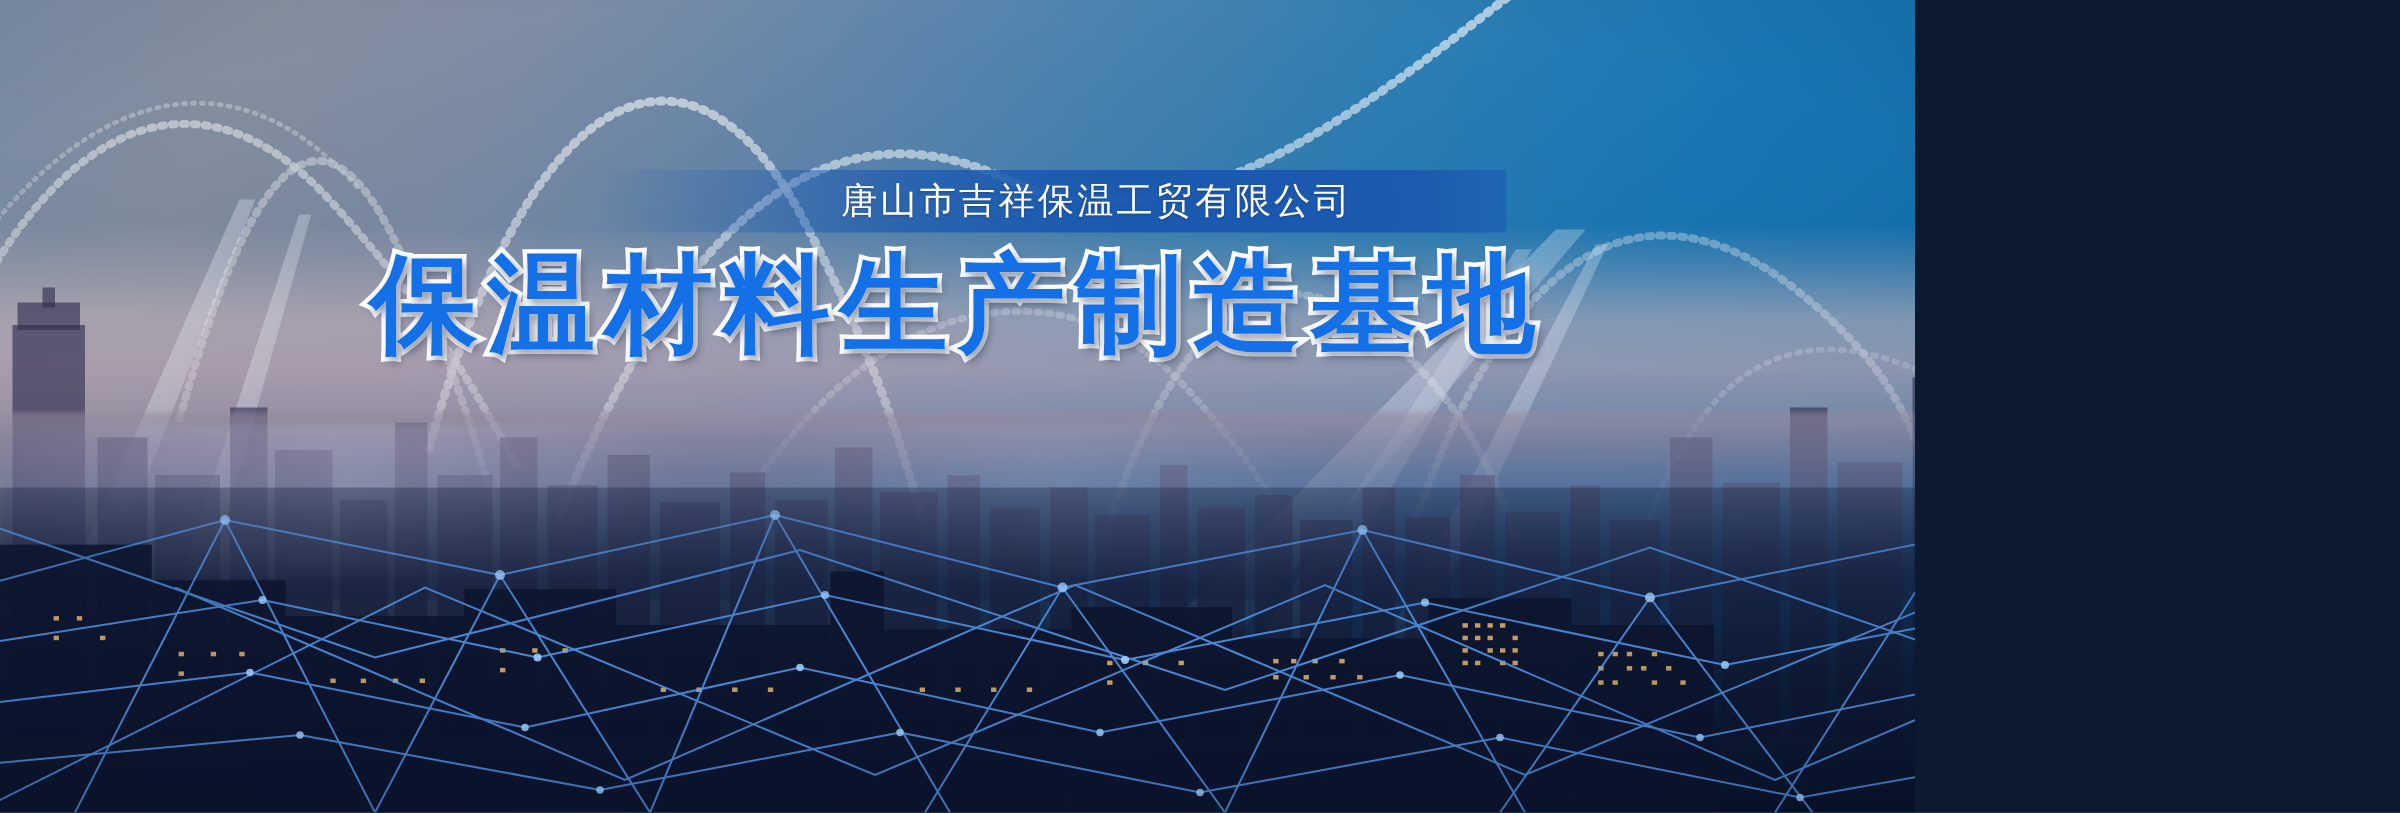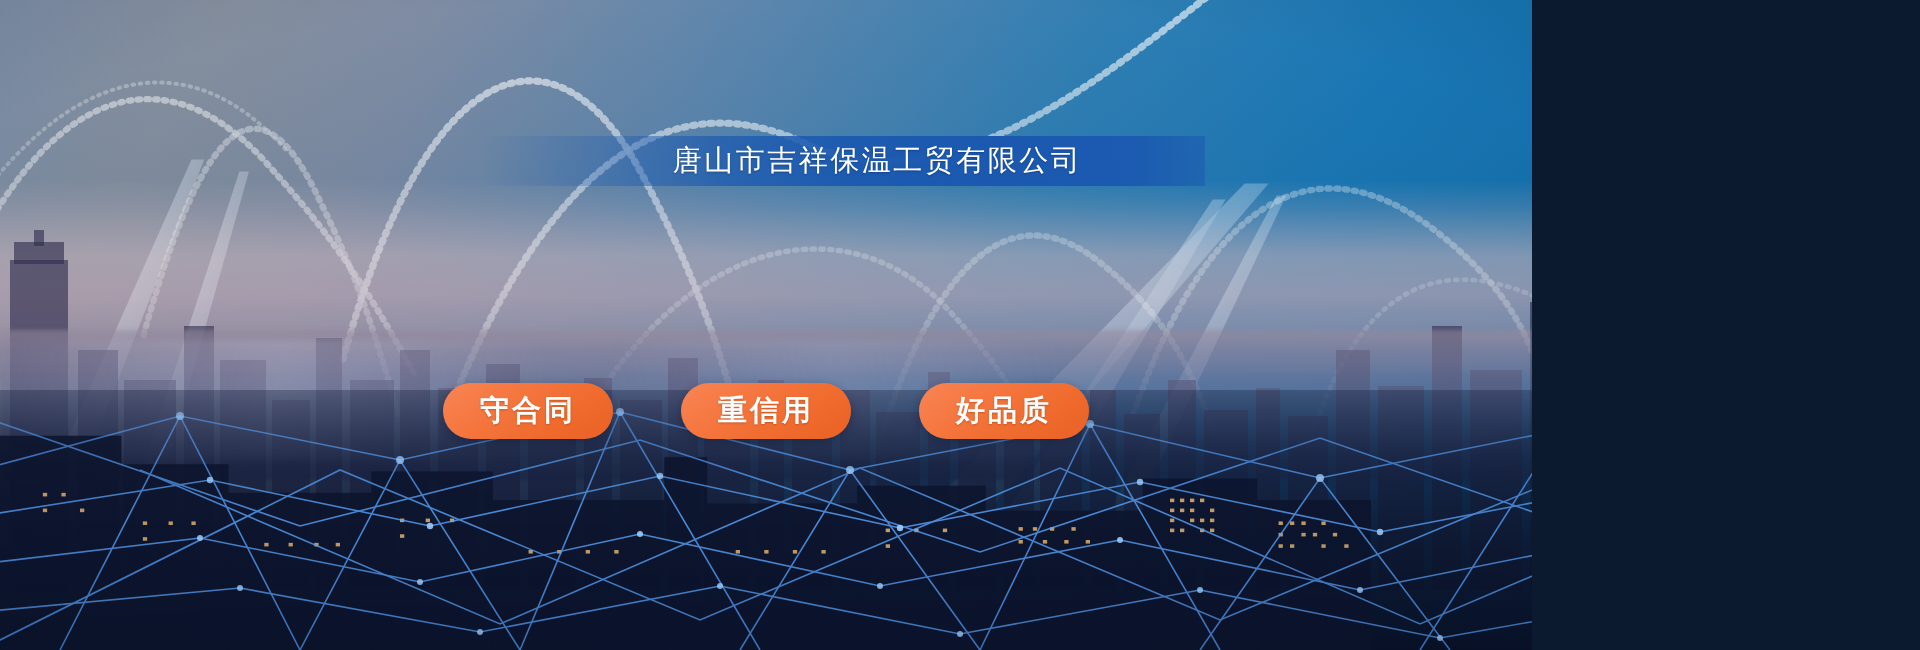--- a/index.html
+++ b/index.html
@@ -440,27 +440,17 @@
   </svg>
 
   <div class="tint"></div>
 
   <div class="content">
 
     <div class="company-bar">
       <div class="company-name">唐山市吉祥保温工贸有限公司</div>
     </div>
 
-
-    <div class="pills">
-      <div class="pill">
-        <span>守合同</span>
-      </div>
-      <div class="pill">
-        <span>重信用</span>
-      </div>
-      <div class="pill">
-        <span>好品质</span>
-      </div>
-    </div>
+    <div class="headline">保温材料生产制造基地</div>
+
 
   </div>
 </div>
 
 </body></html>

